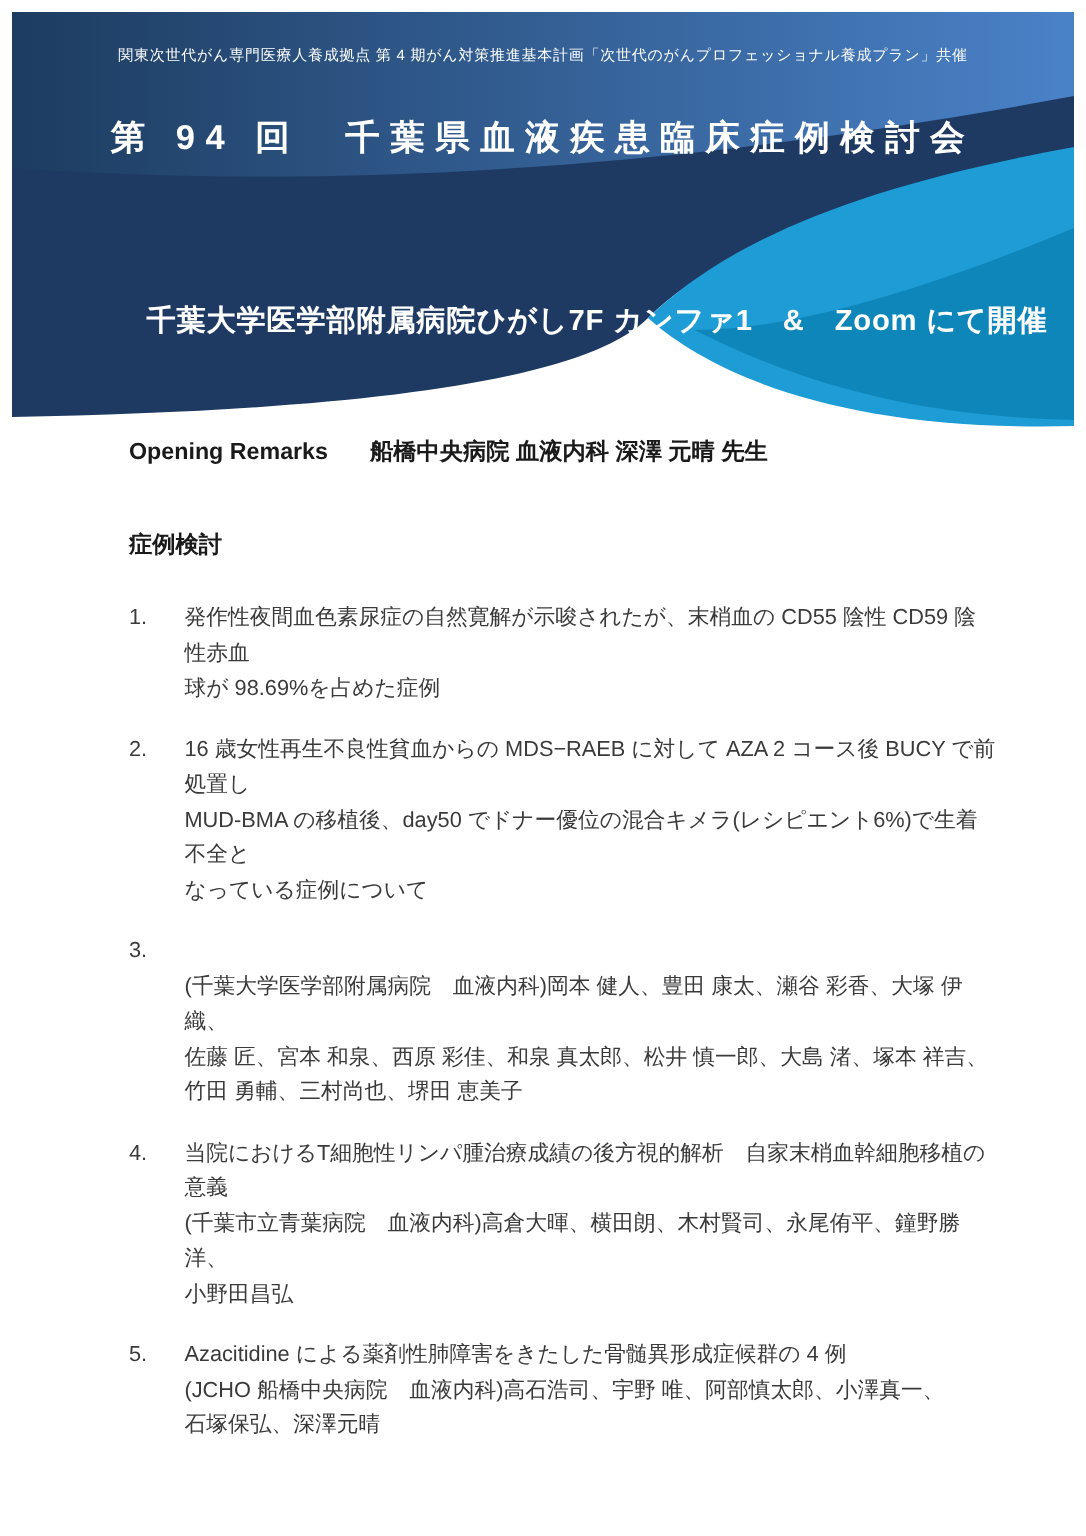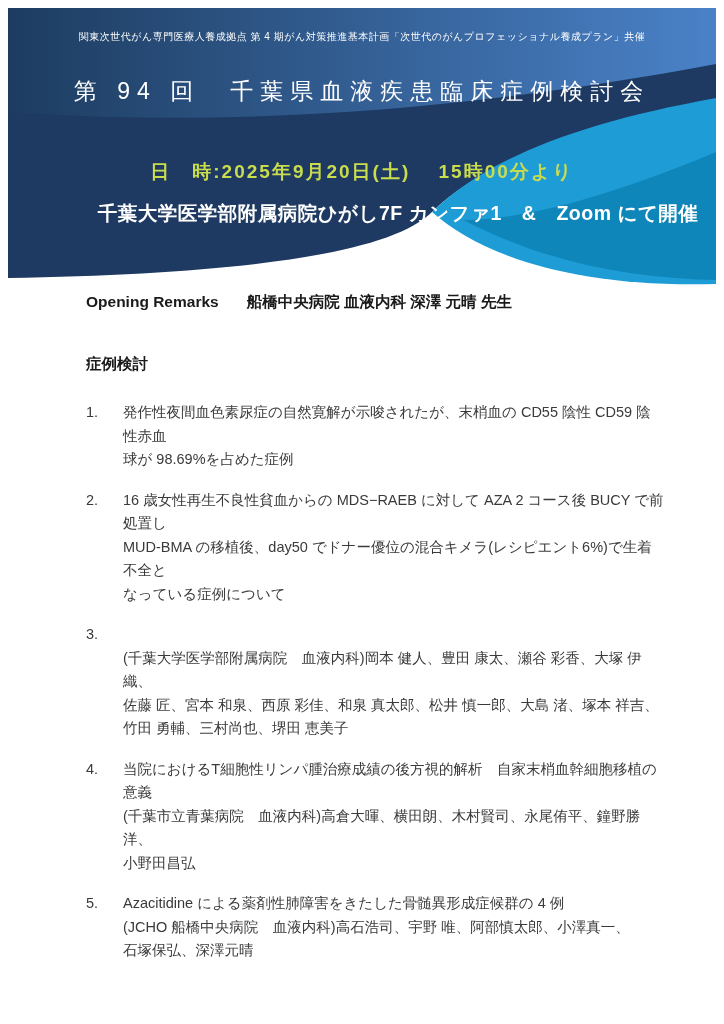--- a/index.html
+++ b/index.html
@@ -13,21 +13,21 @@
   .page{width:724px;height:1024px;background:#fff;position:relative;}
 
   
   .header{
     position:absolute;left:8px;top:8px;width:708px;height:282px;
     overflow:hidden;
   }
   .header svg{position:absolute;left:0;top:0;width:708px;height:282px;display:block;}
   .header .txt{position:absolute;left:0;width:708px;text-align:center;color:#fff;}
   .host-line{top:22px;font-size:10px;letter-spacing:0.5px;}
-  .title-line{top:68px;font-size:23px;font-weight:normal;letter-spacing:7px;}
+  .title-line{top:68px;font-size:23px;font-weight:bold;letter-spacing:7px;}
   .date-line{top:151px;font-size:19px;font-weight:bold;letter-spacing:2px;}
   .venue-line{top:192px;font-size:19.5px;font-weight:700;letter-spacing:0.5px;padding-left:36px;}
 
   
   .body{
     position:absolute;left:0;top:290px;width:724px;
     padding:0 60px 0 86px;box-sizing:border-box;
     font-size:14.5px;line-height:23.5px;color:#3a3a3a;
   }
   .opening{font-size:15.5px;font-weight:bold;color:#1a1a1a;}
@@ -60,21 +60,20 @@
 
       <path d="M424,204 C480,150 570,115 708,90
                L708,276 C560,280 470,245 424,204 Z" fill="#1e9cd6"></path>
 
       <path d="M708,144 C610,185 520,212 455,212
                C540,255 620,270 708,272 L708,144 Z" fill="#0f86ba"></path>
     </svg>
 
     <div class="txt host-line">関東次世代がん専門医療人養成拠点 第 4 期がん対策推進基本計画「次世代のがんプロフェッショナル養成プラン」共催</div>
     <div class="txt title-line">第 94 回　千葉県血液疾患臨床症例検討会</div>
-    <div class="txt date-line" style="color:#c9dc4e;">日　時:2025年9月20日(土)　 15時00分より</div>
     <div class="txt venue-line">千葉大学医学部附属病院ひがし7F カンファ1　&amp;　Zoom にて開催</div>
   </div>
 
   <div class="body">
 
     <div class="opening">
       <span>Opening  Remarks</span><span class="detail">船橋中央病院 血液内科 深澤 元晴 先生</span>
     </div>
 
     <div class="section-heading">症例検討</div>

